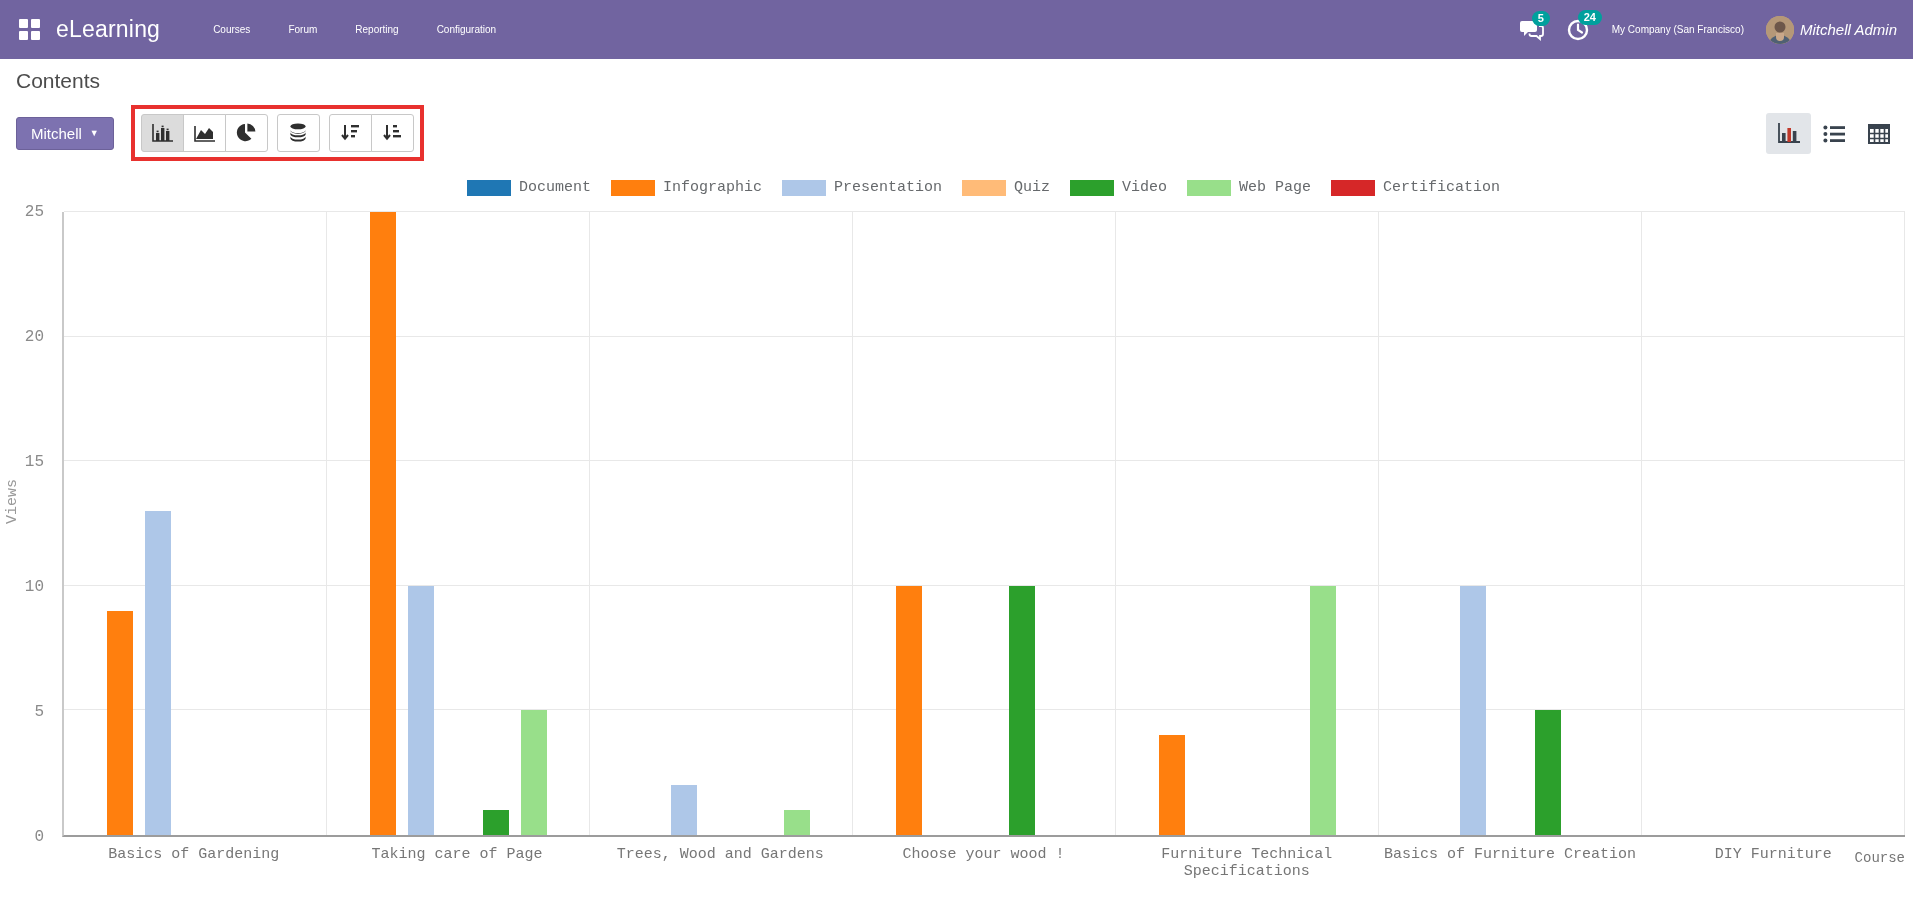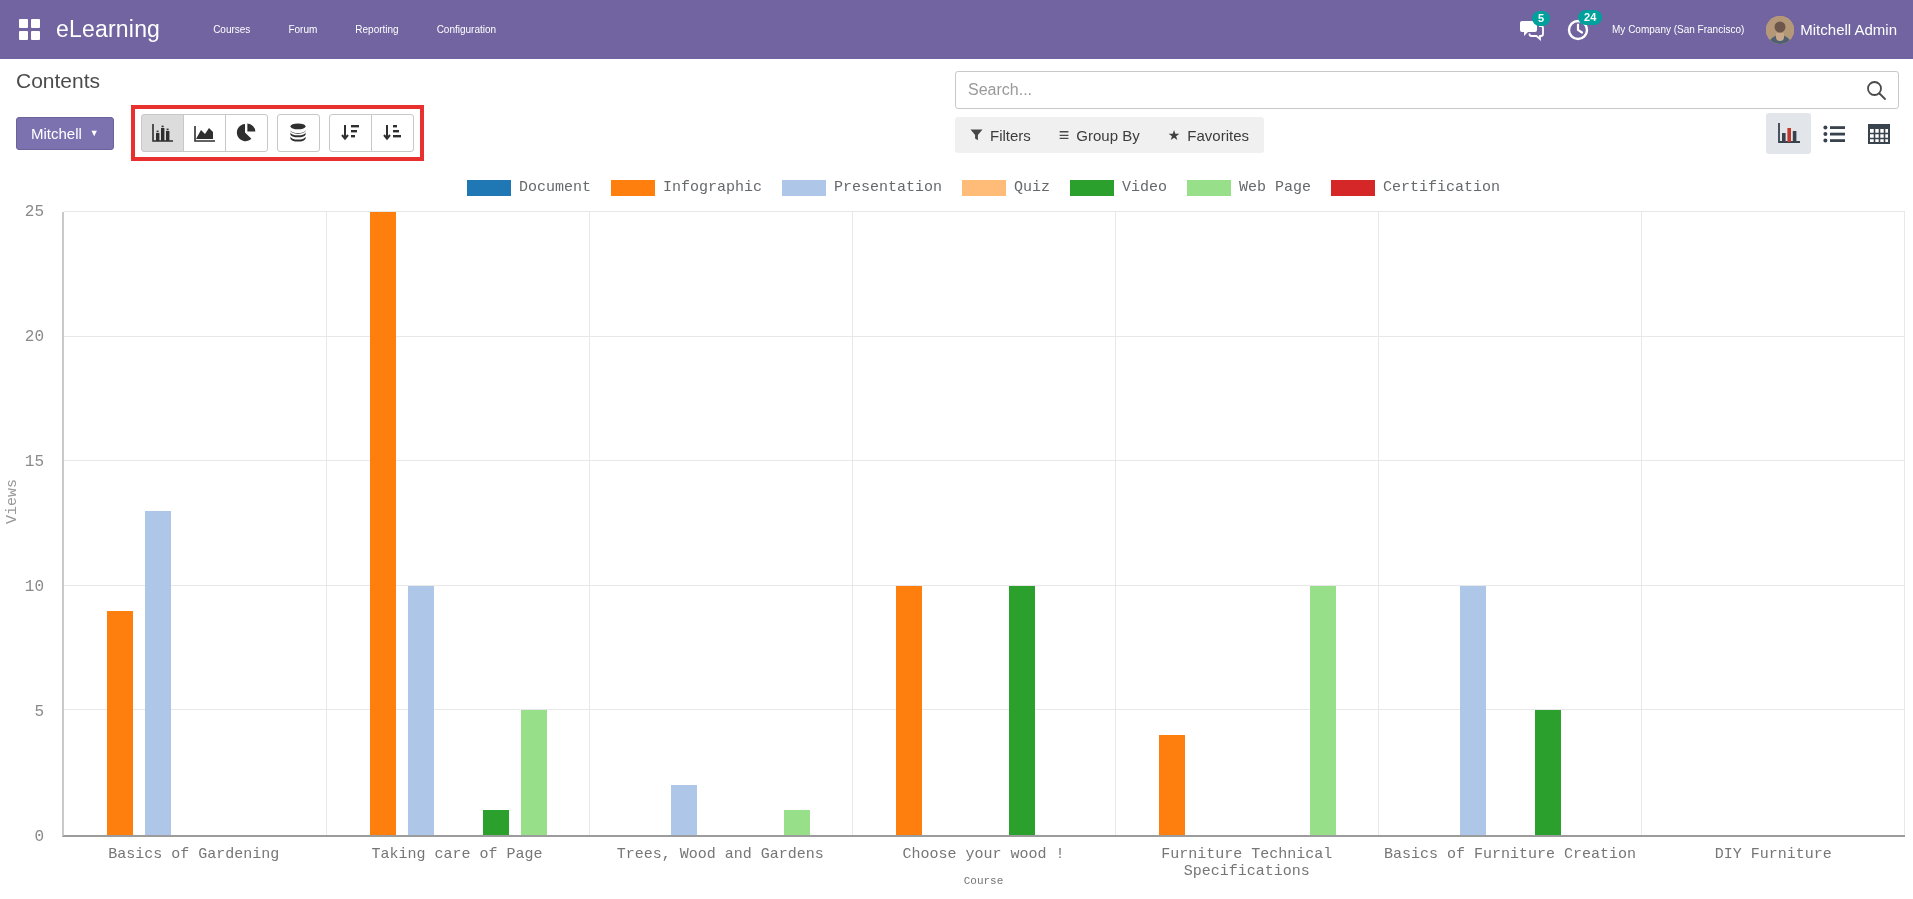--- a/index.html
+++ b/index.html
@@ -14,21 +14,21 @@
   .apps-btn span { width:9px; height:9px; background:#fff; border-radius:1px; }
   .brand { font-size:23px; font-weight:500; letter-spacing:.2px; margin-right:34px; cursor:pointer; }
   .nav-menu { display:flex; align-items:center; height:100%; }
   .nav-item { font-size:10px; padding:0 19px; height:100%; display:flex; align-items:center;
     cursor:pointer; }
   .nav-right { margin-left:auto; display:flex; align-items:center; gap:22px; }
   .systray-icon { position:relative; cursor:pointer; display:flex; }
   .badge { position:absolute; top:-8px; left:12px; background:#00a09d; color:#fff;
     font-size:11px; font-weight:bold; border-radius:9px; padding:2px 6px; line-height:1; }
   .company { font-size:10px; cursor:pointer; }
-  .user-menu { display:flex; align-items:center; gap:6px; cursor:pointer; }
+  .user-menu { display:flex; align-items:center; gap:6px; cursor:pointer;font-style:italic; }
   .avatar { width:28px; height:28px; border-radius:50%; overflow:hidden; background:#caa67c; }
   .user-name { font-size:15px; }
 
   
   .control-panel { position:relative; height:102px; background:#fff; }
   .cp-left { position:absolute; left:16px; top:10px; }
   .page-title { font-size:21px; color:#4c4c4c; margin-bottom:12px; }
   .cp-row { display:flex; align-items:center; }
   .measures-btn { background:#7d72b0; border:1px solid #6c6199; color:#fff; font-size:15px;
     padding:7px 14px; border-radius:3px; cursor:pointer; display:flex; align-items:center; gap:8px; }
@@ -81,22 +81,22 @@
   .subslot { flex:1; height:100%; display:flex; justify-content:center; align-items:flex-end; }
   .bar { width:26px; }
 
   .yticks { position:absolute; left:0; top:51px; width:52px; height:625px; }
   .ytick { position:absolute; right:8px; transform:translateY(50%); font-size:16px;
     color:#8a8a8a; }
   .y-title { position:absolute; left:4px; top:363px; transform:rotate(-90deg);
     transform-origin:left top; font-size:15px; color:#999; }
   .xlabels { position:absolute; left:62px; width:1843px; top:685px; display:flex; }
   .xcat { flex:1; text-align:center; font-size:15px; color:#767676; }
-  .x-title { position:absolute; left:62px; width:1843px; top:714px; text-align:center;
-    font-size:11px; color:#767676; }
+  .x-title { position:absolute; left:62px; width:1843px; top:689px; text-align:right;
+    font-size:14px; color:#767676; }
 </style>
 </head>
 <body>
 
 <div class="navbar">
   <div class="apps-btn">
     <span></span>
       <span></span>
       <span></span>
       <span></span>
@@ -198,45 +198,20 @@
               <rect x="11" y="2" width="4" height="2.4" fill="#2f2f2f"></rect>
               <rect x="11" y="7" width="6" height="2.4" fill="#2f2f2f"></rect>
               <rect x="11" y="12" width="8" height="2.4" fill="#2f2f2f"></rect>
             </svg>
           </div>
         </div>
       </div>
     </div>
   </div>
 
-  <div class="cp-search">
-    <div class="search-box">
-      <input class="search-input" type="text" placeholder="Search..." style="">
-      <svg class="search-icon" width="22" height="22" viewBox="0 0 22 22">
-        <circle cx="9.5" cy="9.5" r="6.5" fill="none" stroke="#4a4a4a" stroke-width="1.8"></circle>
-        <path d="M14.5 14.5 L20 20" stroke="#4a4a4a" stroke-width="1.8" stroke-linecap="round"></path>
-      </svg>
-    </div>
-    <div class="filters-bar">
-      <div class="filter-item">
-        <svg width="13" height="12" viewBox="0 0 13 12">
-          <path d="M0.5 0.5 h12 l-4.6 5.4 v5.4 l-2.8 -1.8 v-3.6 z" fill="#474747"></path>
-        </svg>
-        <span>Filters</span>
-      </div>
-      <div class="filter-item">
-        <span class="glyph" style="font-weight:bold;font-size:18px;line-height:1;">≡</span>
-        <span>Group By</span>
-      </div>
-      <div class="filter-item">
-        <span class="star-glyph">★</span>
-        <span>Favorites</span>
-      </div>
-    </div>
-  </div>
 
   <div class="view-switcher">
     <button class="view-btn active">
       <svg width="23" height="21" viewBox="0 0 23 21">
         <path d="M2 0 v19 h21" stroke="#39434e" stroke-width="1.8" fill="none"></path>
         <rect x="5" y="10" width="3.6" height="9" fill="#39434e"></rect>
         <rect x="10.4" y="5" width="3.6" height="14" fill="#c0392b"></rect>
         <rect x="15.8" y="8" width="3.6" height="11" fill="#39434e"></rect>
       </svg>
     </button>

